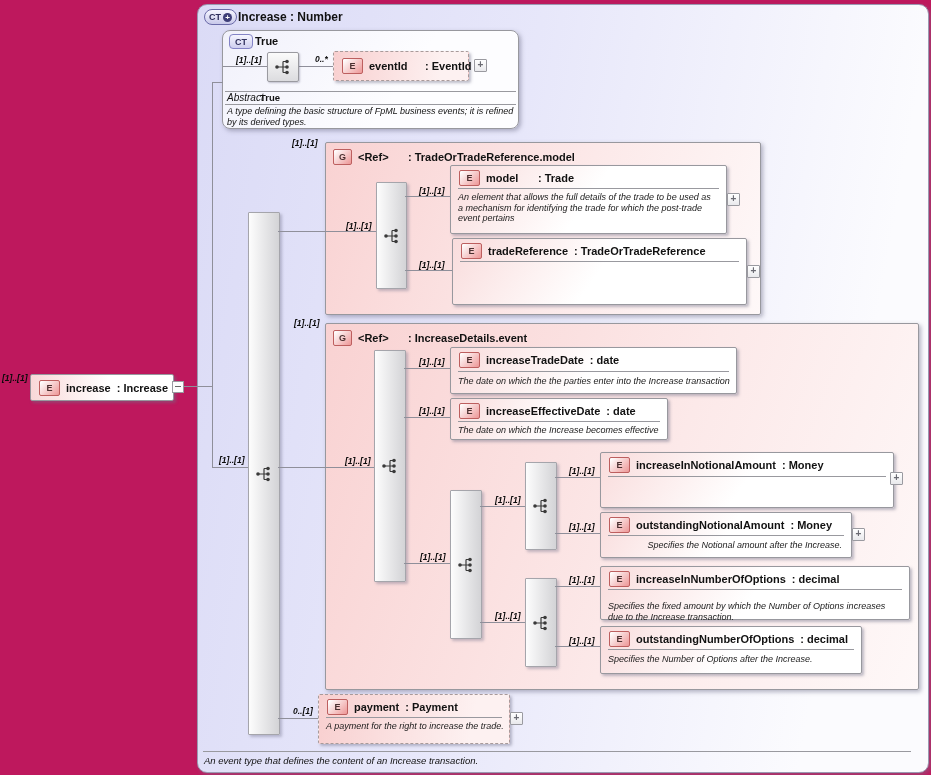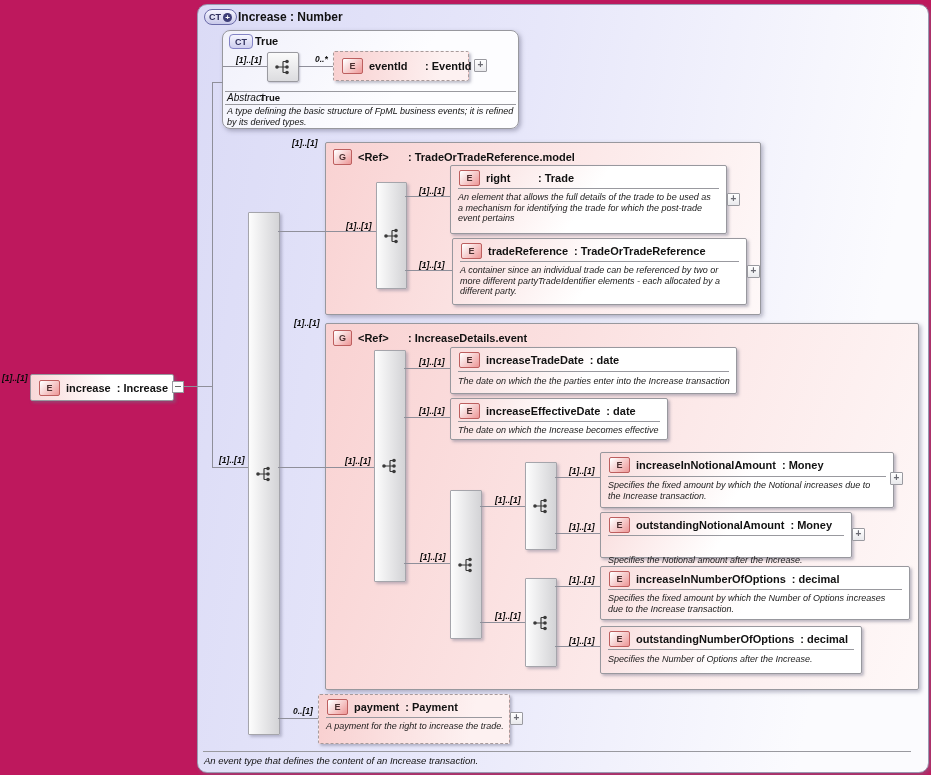--- a/index.html
+++ b/index.html
@@ -241,36 +241,35 @@
       <span class="bdgE">E</span>
       <span class="nm">increase</span>
       <span>: Increase</span>
     </div>
   </div>
   <div class="minusbtn"></div>
 
   <div class="ebox" style="left:450px;top:165px;width:275px;height:67px;">
     <div class="etitle">
       <span class="bdgE">E</span>
-      <span class="nm col">right</span>
+      <span class="nm col">model</span>
       <span>: Trade</span>
     </div>
     <div class="esep" style="top:22px;"></div>
     <div class="edesc" style="top:26px;">An element that allows the full details of the trade to be used as a mechanism for identifying the trade for which the post-trade event pertains</div>
   </div>
   <div class="plusbtn" style="left:727px;top:193px;">+</div>
 
   <div class="ebox" style="left:452px;top:238px;width:293px;height:65px;">
     <div class="etitle">
       <span class="bdgE">E</span>
       <span class="nm">tradeReference</span>
       <span>: TradeOrTradeReference</span>
     </div>
     <div class="esep" style="top:22px;"></div>
-    <div class="edesc" style="top:26px;">A container since an individual trade can be referenced by two or more different partyTradeIdentifier elements - each allocated by a different party.</div>
   </div>
   <div class="plusbtn" style="left:747px;top:265px;">+</div>
 
   <div class="ebox" style="left:450px;top:347px;width:285px;height:45px;">
     <div class="etitle">
       <span class="bdgE">E</span>
       <span class="nm">increaseTradeDate</span>
       <span>: date</span>
     </div>
     <div class="esep" style="top:23px;"></div>
@@ -287,43 +286,42 @@
     <div class="edesc one" style="top:26px;">The date on which the Increase becomes effective</div>
   </div>
 
   <div class="ebox" style="left:600px;top:452px;width:292px;height:54px;">
     <div class="etitle">
       <span class="bdgE">E</span>
       <span class="nm">increaseInNotionalAmount</span>
       <span>: Money</span>
     </div>
     <div class="esep" style="top:23px;"></div>
-    <div class="edesc" style="top:27px;">Specifies the fixed amount by which the Notional increases due to the Increase transaction.</div>
   </div>
   <div class="plusbtn" style="left:890px;top:472px;">+</div>
 
   <div class="ebox" style="left:600px;top:512px;width:250px;height:44px;">
     <div class="etitle">
       <span class="bdgE">E</span>
       <span class="nm">outstandingNotionalAmount</span>
       <span>: Money</span>
     </div>
     <div class="esep" style="top:22px;"></div>
-    <div class="edesc one" style="top:42px;">Specifies the Notional amount after the Increase.</div>
+    <div class="edesc one" style="top:27px;text-align:right;">Specifies the Notional amount after the Increase.</div>
   </div>
   <div class="plusbtn" style="left:852px;top:528px;">+</div>
 
   <div class="ebox" style="left:600px;top:566px;width:308px;height:52px;">
     <div class="etitle">
       <span class="bdgE">E</span>
       <span class="nm">increaseInNumberOfOptions</span>
       <span>: decimal</span>
     </div>
     <div class="esep" style="top:22px;"></div>
-    <div class="edesc" style="top:26px;">Specifies the fixed amount by which the Number of Options increases due to the Increase transaction.</div>
+    <div class="edesc" style="top:34px;">Specifies the fixed amount by which the Number of Options increases due to the Increase transaction.</div>
   </div>
 
   <div class="ebox" style="left:600px;top:626px;width:260px;height:46px;">
     <div class="etitle">
       <span class="bdgE">E</span>
       <span class="nm">outstandingNumberOfOptions</span>
       <span>: decimal</span>
     </div>
     <div class="esep" style="top:22px;"></div>
     <div class="edesc one" style="top:27px;">Specifies the Number of Options after the Increase.</div>

